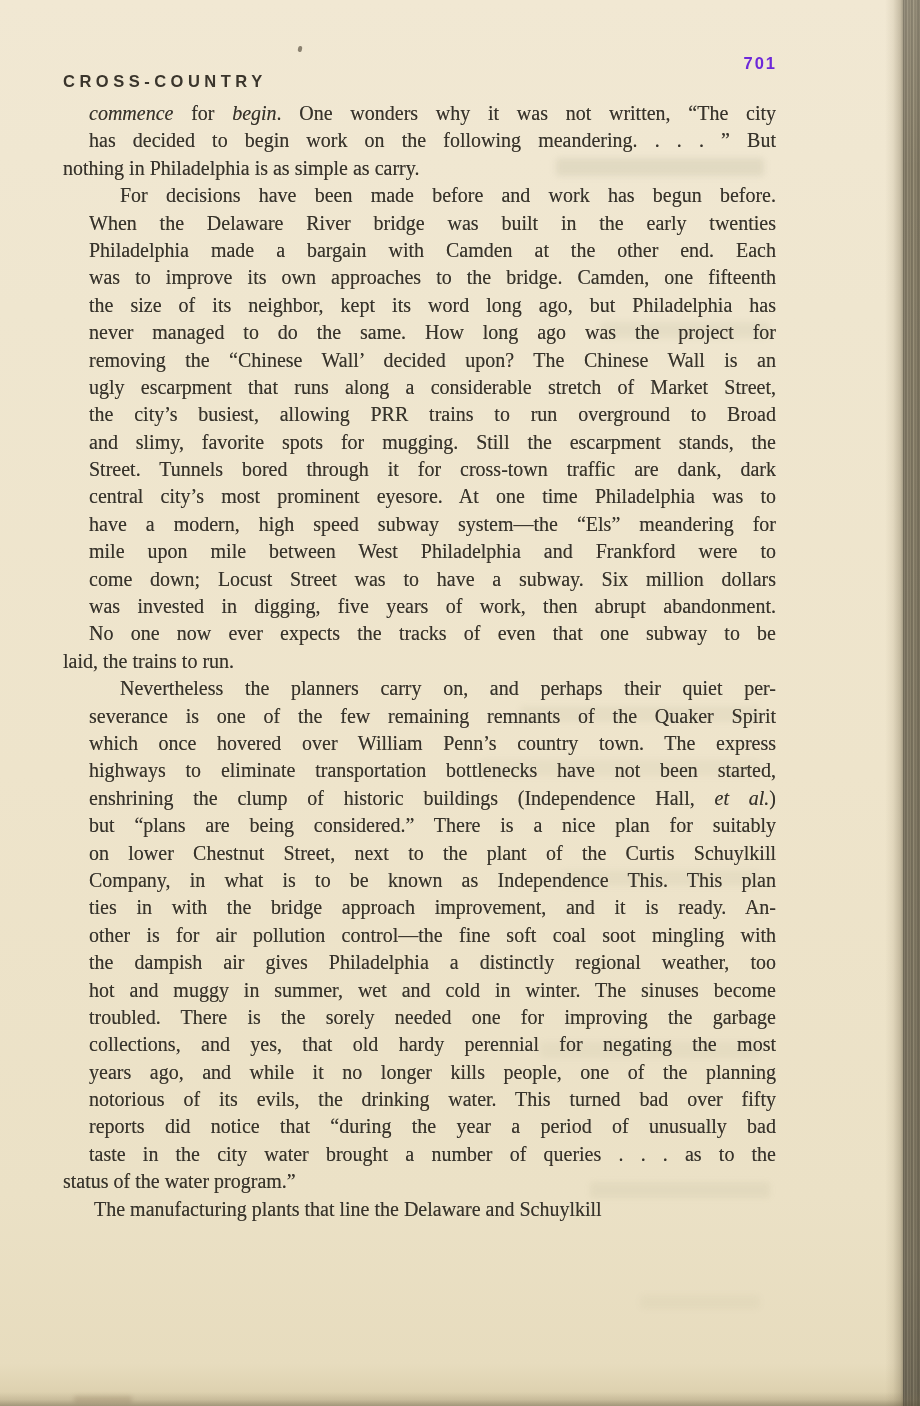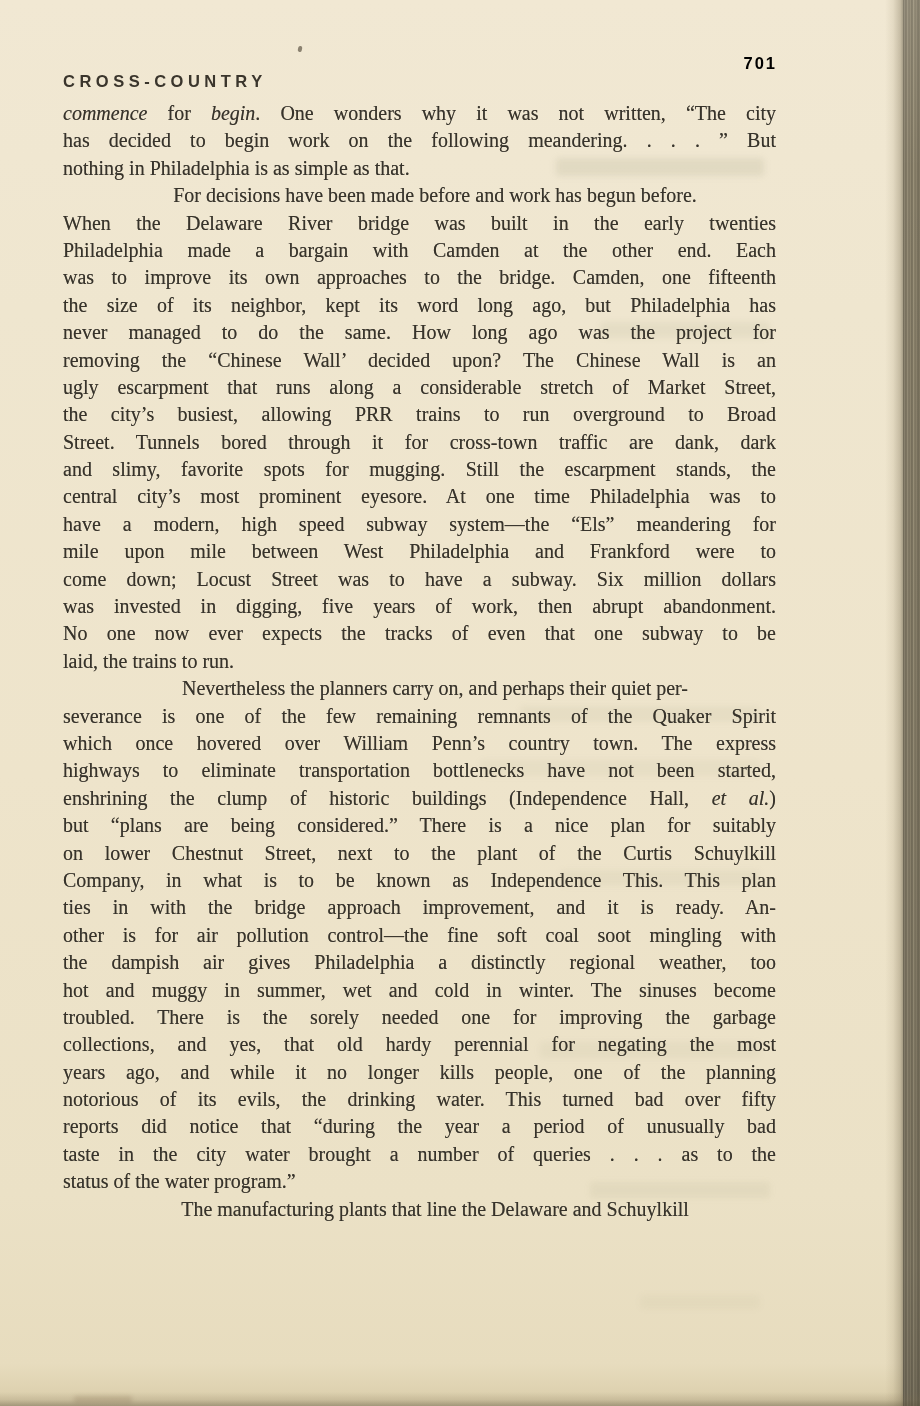--- a/index.html
+++ b/index.html
@@ -41,33 +41,33 @@
     position: absolute; left: 63px; top: 72px;
     font-family: "Liberation Sans", sans-serif;
     font-weight: bold; font-size: 16.5px; letter-spacing: 4.5px;
     color: #3a352c;
   }
   .page-number {
     position: absolute; left: 690px; top: 54px; width: 87px;
     text-align: right;
     font-family: "Liberation Sans", sans-serif;
     font-weight: bold; font-size: 16.5px; letter-spacing: 2px;
-    color: #000000;
+    color: #6d28d9;
   }
   .text-block {
     position: absolute; left: 63px; top: 100px; width: 713px;
     font-size: 20px; line-height: 27.4px;
     color: #37332b;
     text-shadow: 0 0 0.5px rgba(55,51,43,0.55);
   }
   .para { margin: 0; }
   .line { height: 27.4px; overflow: hidden; }
-  .line.just { text-align: justify; }
+  .line.just { text-align: justify; margin-left: 26px; }
   .line.just::after { content: ""; display: inline-block; width: 100%; height: 0; }
-  .line.indent { text-indent: 31px; text-align: center; }
+  .line.indent { text-indent: 31px; }
   .it { font-style: italic; }
   
   .ghost {
     position: absolute;
     background: rgba(148,148,116,0.16);
     border-radius: 4px;
     filter: blur(3px);
   }
   .speck { position: absolute; border-radius: 2px; }
   .speck-top { left: 298px; top: 46px; width: 4px; height: 6px; background: #8b8270; transform: rotate(14deg); }
@@ -87,34 +87,34 @@
 <div class="ghost" style="left:590px; top:1182px; width:180px; height:16px; opacity:.65;"></div>
 <div class="ghost" style="left:640px; top:1295px; width:120px; height:14px; opacity:.4;"></div>
 
 <div class="running-head">CROSS-COUNTRY</div>
 <div class="page-number">701</div>
 
 <div class="text-block">
     <div class="para">
       <div class="line just"><span class="it">commence</span><span> for </span><span class="it">begin</span><span>. One wonders why it was not written, “The city</span></div>
       <div class="line just"><span>has decided to begin work on the following meandering. . . . ” But</span></div>
-      <div class="line"><span>nothing in Philadelphia is as simple as that.</span></div>
+      <div class="line"><span>nothing in Philadelphia is as simple as carry.</span></div>
     </div>
     <div class="para">
       <div class="line just indent"><span>For decisions have been made before and work has begun before.</span></div>
       <div class="line just"><span>When the Delaware River bridge was built in the early twenties</span></div>
       <div class="line just"><span>Philadelphia made a bargain with Camden at the other end. Each</span></div>
       <div class="line just"><span>was to improve its own approaches to the bridge. Camden, one fifteenth</span></div>
       <div class="line just"><span>the size of its neighbor, kept its word long ago, but Philadelphia has</span></div>
       <div class="line just"><span>never managed to do the same. How long ago was the project for</span></div>
       <div class="line just"><span>removing the “Chinese Wall’ decided upon? The Chinese Wall is an</span></div>
       <div class="line just"><span>ugly escarpment that runs along a considerable stretch of Market Street,</span></div>
       <div class="line just"><span>the city’s busiest, allowing PRR trains to run overground to Broad</span></div>
+      <div class="line just"><span>and slimy, favorite spots for mugging. Still the escarpment stands, the</span></div>
       <div class="line just"><span>Street. Tunnels bored through it for cross-town traffic are dank, dark</span></div>
-      <div class="line just"><span>and slimy, favorite spots for mugging. Still the escarpment stands, the</span></div>
       <div class="line just"><span>central city’s most prominent eyesore. At one time Philadelphia was to</span></div>
       <div class="line just"><span>have a modern, high speed subway system—the “Els” meandering for</span></div>
       <div class="line just"><span>mile upon mile between West Philadelphia and Frankford were to</span></div>
       <div class="line just"><span>come down; Locust Street was to have a subway. Six million dollars</span></div>
       <div class="line just"><span>was invested in digging, five years of work, then abrupt abandonment.</span></div>
       <div class="line just"><span>No one now ever expects the tracks of even that one subway to be</span></div>
       <div class="line"><span>laid, the trains to run.</span></div>
     </div>
     <div class="para">
       <div class="line just indent"><span>Nevertheless the planners carry on, and perhaps their quiet per-</span></div>

